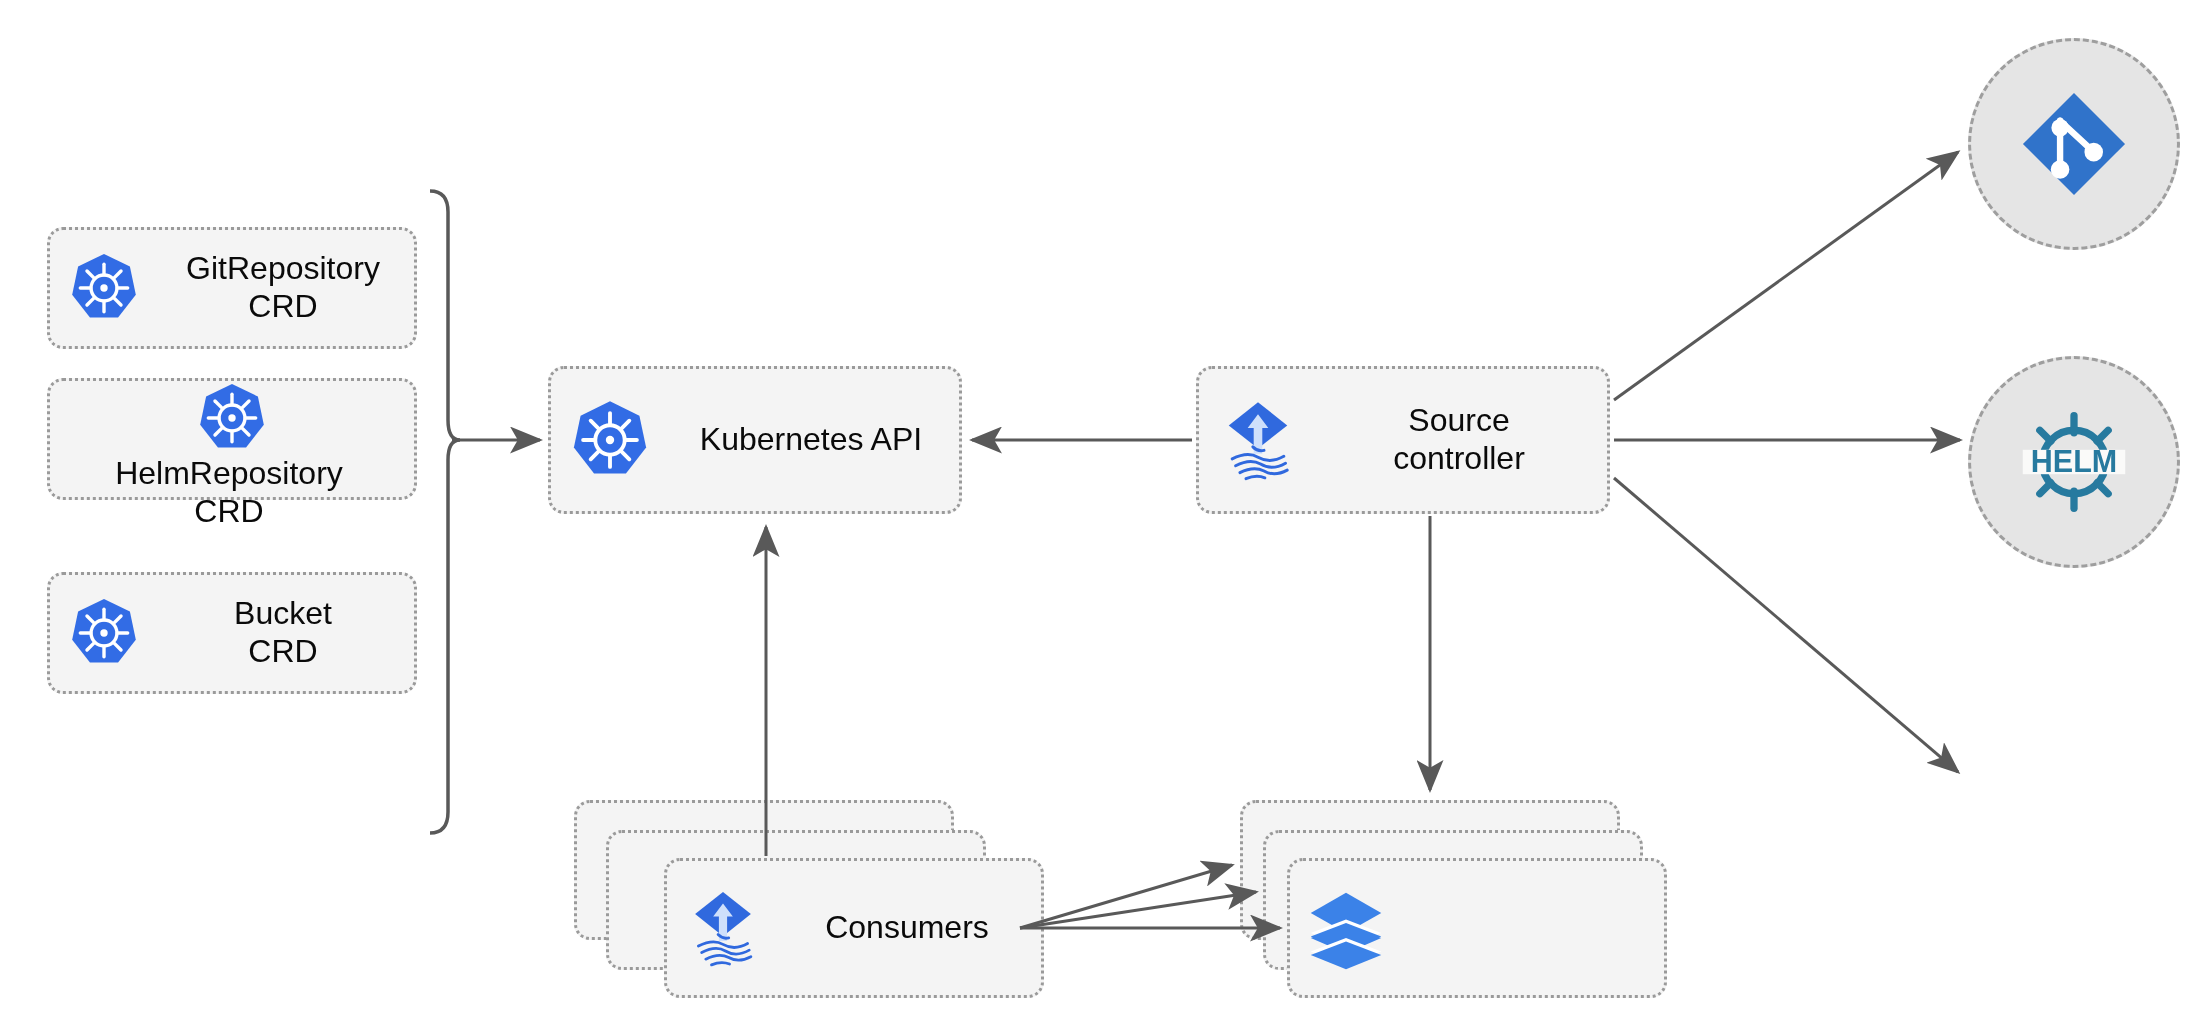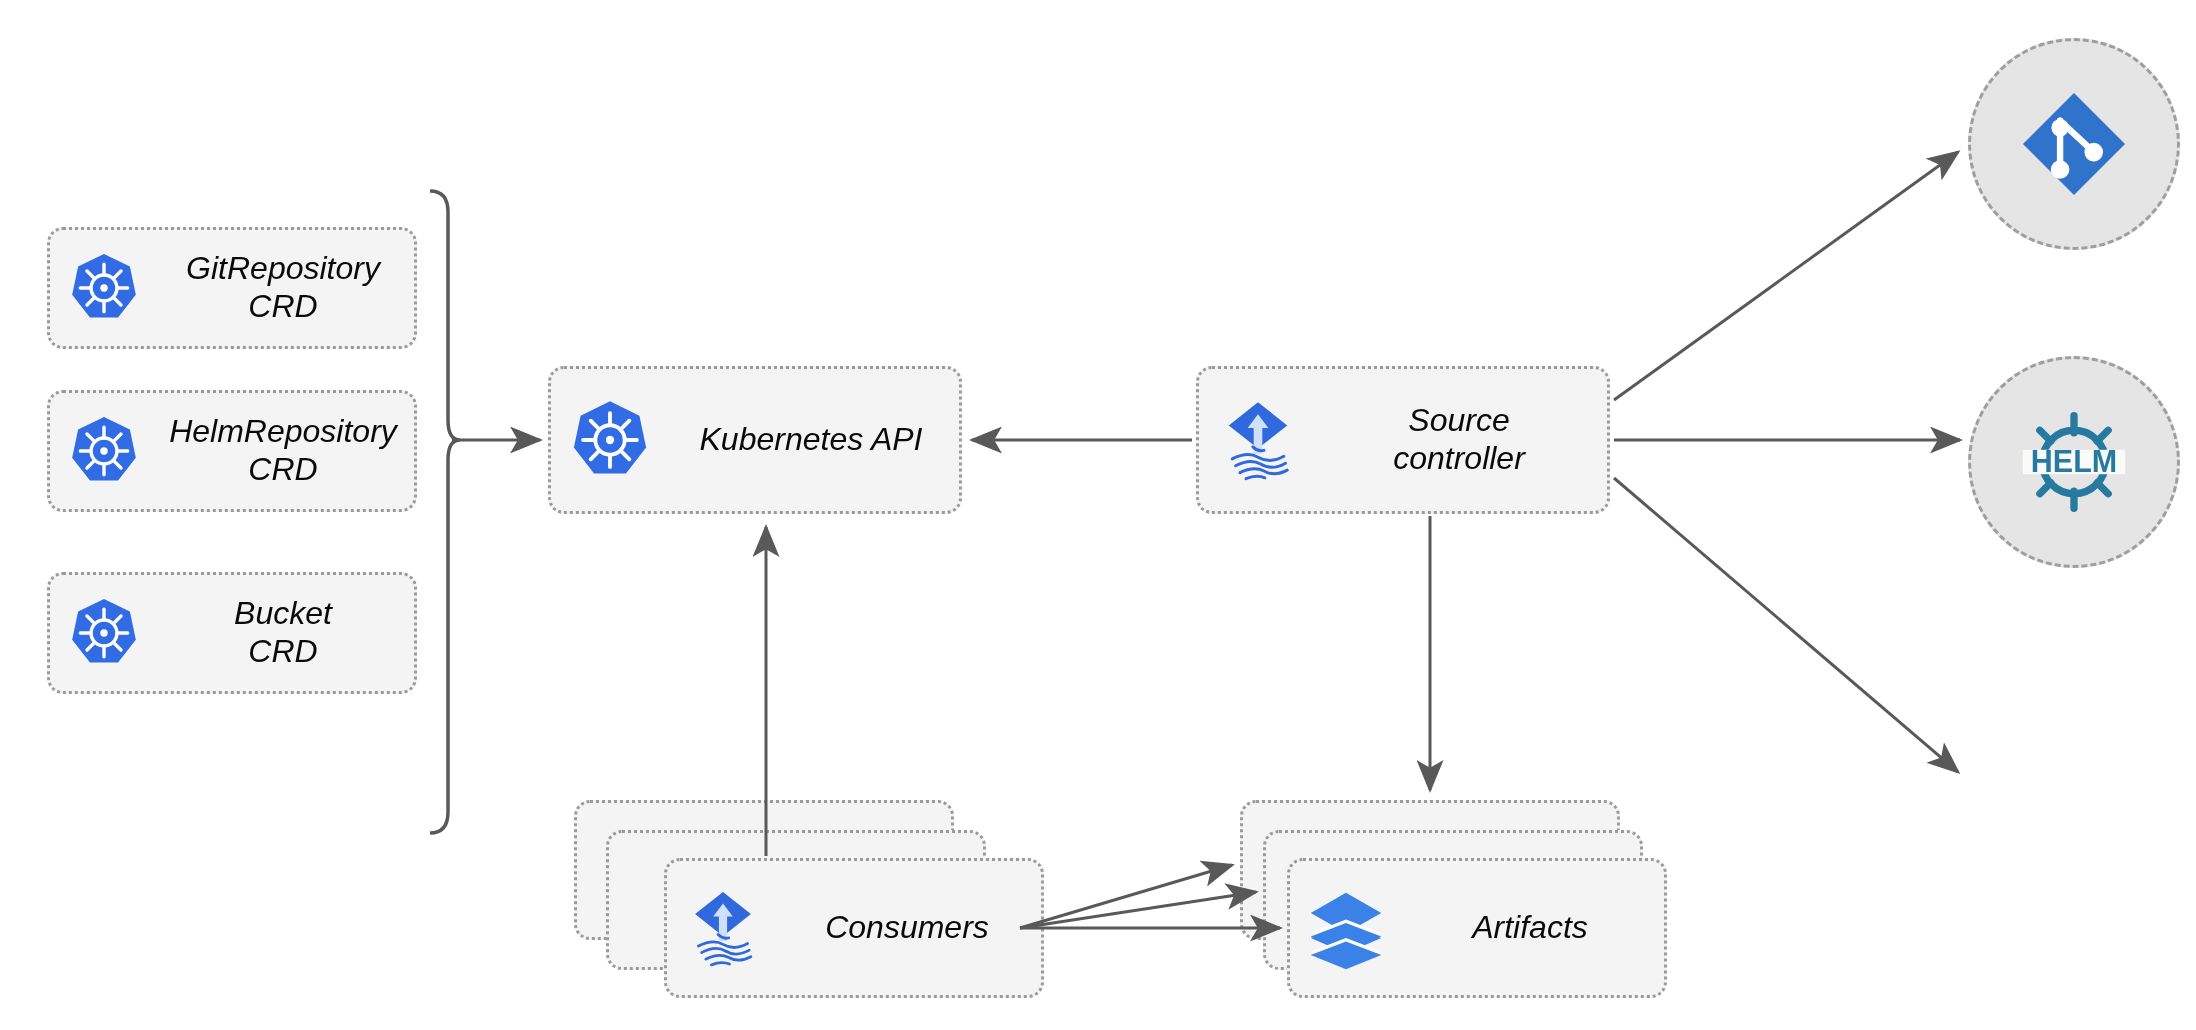--- a/index.html
+++ b/index.html
@@ -1,20 +1,20 @@
 <!DOCTYPE html>
 <html><head>
 <meta charset="utf-8">
 <style>
   html,body{margin:0;padding:0;background:#ffffff;}
   body{width:2196px;height:1030px;font-family:"Liberation Sans",sans-serif;overflow:hidden;}
   #stage{position:relative;width:2196px;height:1030px;background:#fff;}
 
   .node{position:absolute;background:#f4f4f4;border:3px dotted #9a9a9a;border-radius:16px;box-sizing:border-box;display:flex;align-items:center;}
-  .node .lbl{color:#0a0a0a;font-size:32px;line-height:1.18;text-align:center;white-space:pre-line;flex:1;padding-right:6px;font-style:italic;}
+  .node .lbl{color:#0a0a0a;font-size:32px;line-height:1.18;text-align:center;white-space:pre-line;flex:1;padding-right:6px;}
   .node .ico{flex:0 0 auto;display:flex;align-items:center;justify-content:center;}
 
   .ghost{position:absolute;background:#f4f4f4;border:3px dotted #9a9a9a;border-radius:16px;box-sizing:border-box;}
 
   .circ{position:absolute;border:3px dashed #9e9e9e;border-radius:50%;background:#e5e5e5;box-sizing:border-box;display:flex;align-items:center;justify-content:center;}
 
   svg.edges{position:absolute;left:0;top:0;width:2196px;height:1030px;pointer-events:none;}
   .ln{stroke:#595959;stroke-width:3;fill:none;}
   .brk{stroke:#595959;stroke-width:3.5;fill:none;}
 </style>
@@ -38,21 +38,21 @@
           <line x1="73" y1="27" x2="63" y2="37"></line>
           <line x1="37" y1="63" x2="27" y2="73"></line>
         </g>
         <circle cx="50" cy="50" r="5" fill="#ffffff"></circle>
       </svg>
     </div>
     <div class="lbl">GitRepository
 CRD</div>
   </div>
 
-  <div class="node" style="left:47px;top:390px;width:370px;height:122px;">
+  <div class="node" style="left:47px;top:378px;width:370px;height:122px;flex-direction:column;">
     <div class="ico" style="width:108px;">
       <svg width="74" height="74" viewBox="0 0 100 100">
         <polygon points="50,4 85,21 93,59 69,90 31,90 7,59 15,21" fill="#326ce5"></polygon>
         <g fill="none" stroke="#ffffff" stroke-width="4.6" stroke-linecap="round">
           <circle cx="50" cy="50" r="17.5"></circle>
           <line x1="50" y1="18" x2="50" y2="32"></line>
             <line x1="50" y1="68" x2="50" y2="82"></line>
           <line x1="18" y1="50" x2="32" y2="50"></line>
             <line x1="68" y1="50" x2="82" y2="50"></line>
           <line x1="27" y1="27" x2="37" y2="37"></line>
@@ -156,21 +156,20 @@
       <svg width="84" height="84" viewBox="0 0 100 100">
         <polygon points="50,8 92,32 50,56 8,32" fill="#3b82e8"></polygon>
         <polygon points="50,42 68,52 50,63 32,52" fill="#ffffff" opacity="0"></polygon>
         <polygon points="50,46 92,62 50,80 8,62" fill="#3b82e8"></polygon>
         <polygon points="50,40 92,56 50,73 8,56" fill="#ffffff"></polygon>
         <polygon points="50,44 92,60 50,77 8,60" fill="#3b82e8"></polygon>
         <polygon points="50,62 92,78 50,95 8,78" fill="#ffffff"></polygon>
         <polygon points="50,66 92,82 50,99 8,82" fill="#3b82e8"></polygon>
       </svg>
     </div>
-    <div class="lbl">Artifacts</div>
   </div>
 
   <div class="circ" style="left:1968px;top:38px;width:212px;height:212px;">
     <svg width="116" height="116" viewBox="0 0 100 100">
       <polygon points="50,6 94,50 50,94 6,50" fill="#3073ca"></polygon>
       <g stroke="#ffffff" stroke-width="5.5" fill="none" stroke-linecap="round">
         <line x1="38" y1="30" x2="66" y2="56"></line>
         <line x1="38" y1="30" x2="38" y2="70"></line>
       </g>
       <circle cx="38" cy="36" r="7.5" fill="#ffffff"></circle>

